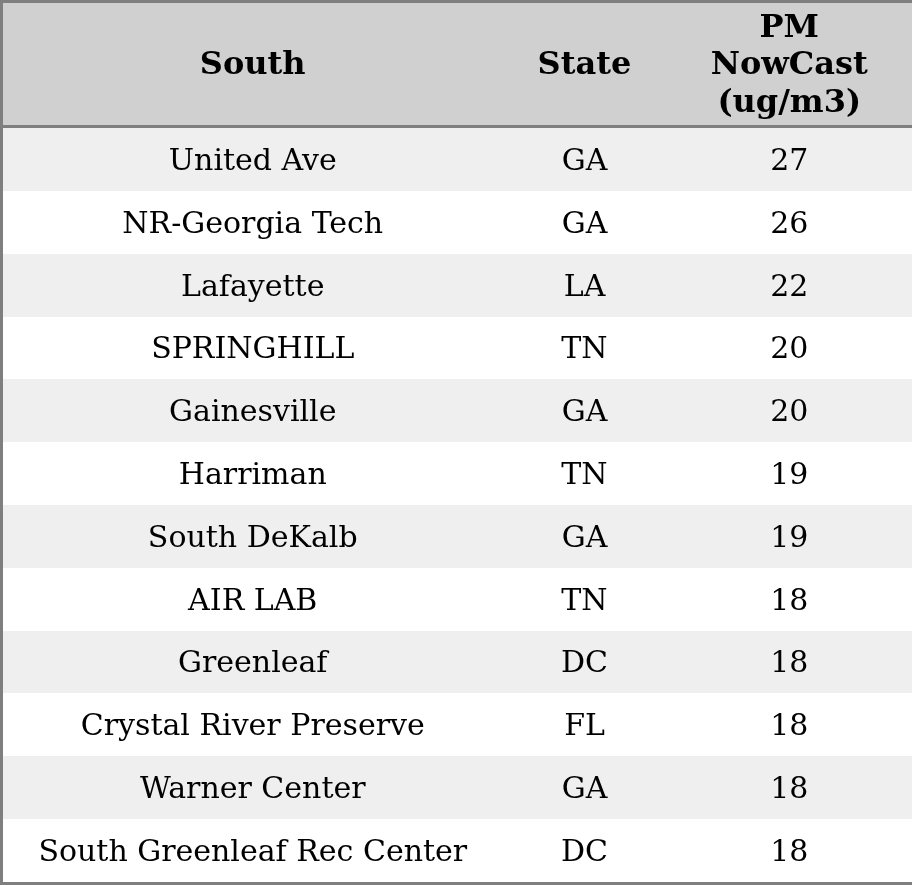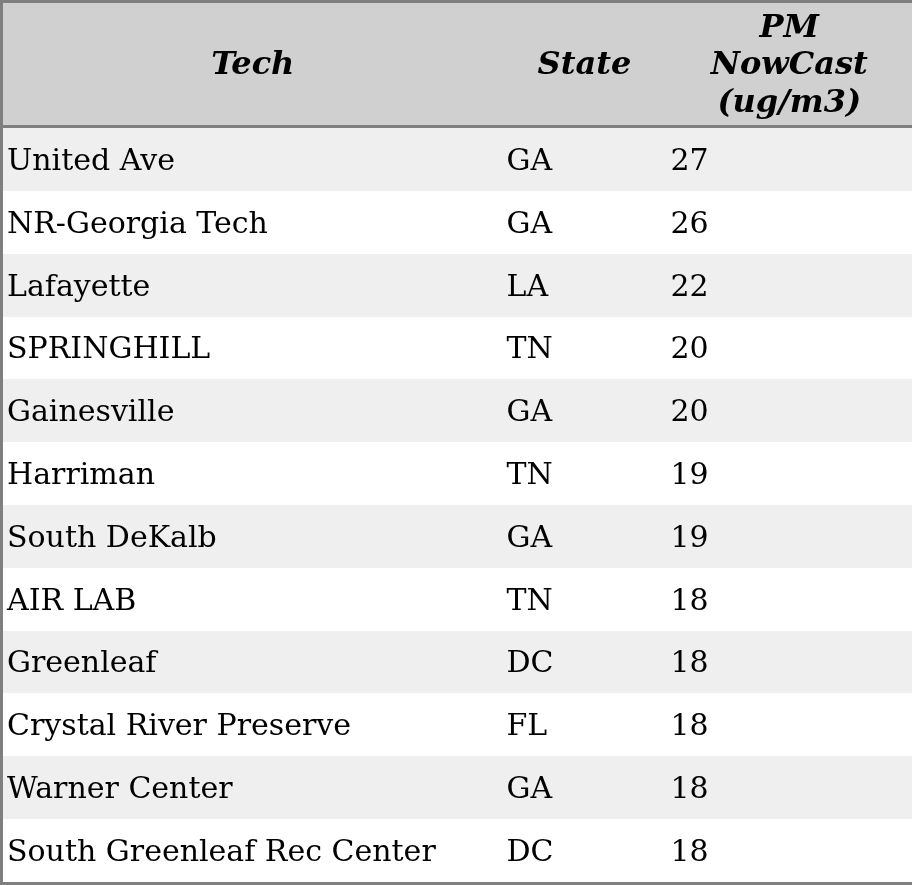--- a/index.html
+++ b/index.html
@@ -30,46 +30,46 @@
     background: #d0d0d0;
     border-bottom: 3px solid #7f7f7f;
     height: 122px;
     font-size: 32px;
     font-weight: bold;
     text-align: center;
     vertical-align: middle;
     line-height: 1.16;
     white-space: pre-line;
     padding: 0 4px;
-    font-style: italic;
   }
   table.pm-table td {
     height: 57px;
     font-size: 30px;
+    text-align: center;
     vertical-align: middle;
     padding: 0 4px;
     white-space: nowrap;
     overflow: hidden;
   }
   table.pm-table tbody tr:nth-child(odd)  td { background: #efefef; }
   table.pm-table tbody tr:nth-child(even) td { background: #ffffff; }
 </style>
 </head>
 <body>
 
 <div class="page">
   <table class="pm-table">
     <colgroup>
       <col class="col-site">
       <col class="col-state">
       <col class="col-pm">
     </colgroup>
     <thead>
       <tr>
-        <th>Tech</th>
+        <th>South</th>
         <th>State</th>
         <th>PM
 NowCast
 (ug/m3)</th>
       </tr>
     </thead>
     <tbody>
       <tr>
         <td>United Ave</td>
         <td>GA</td>

